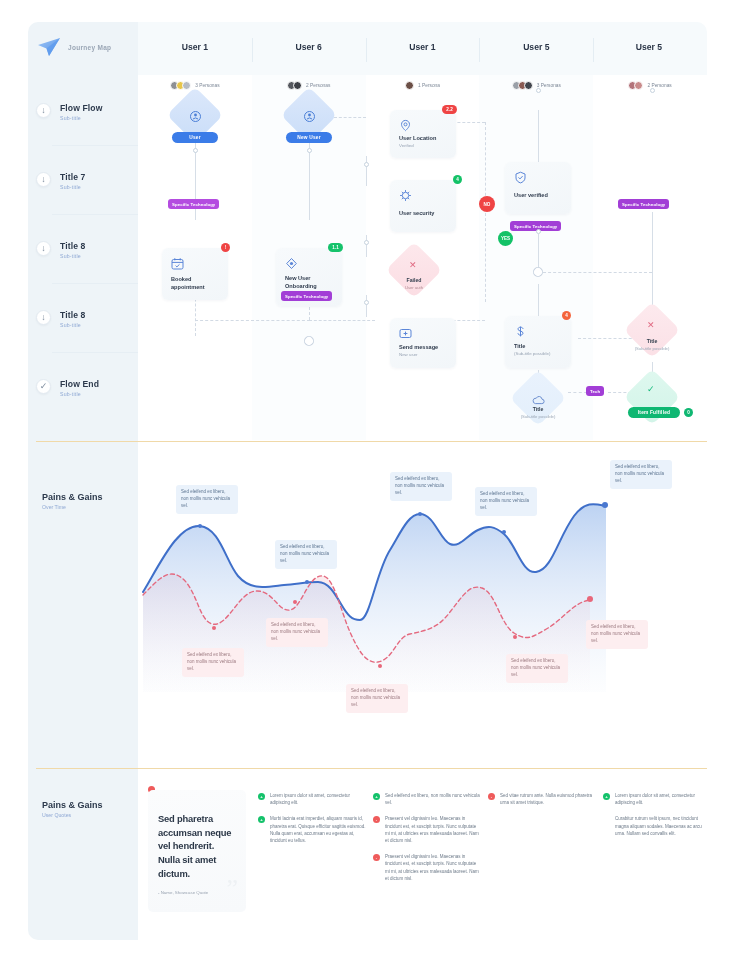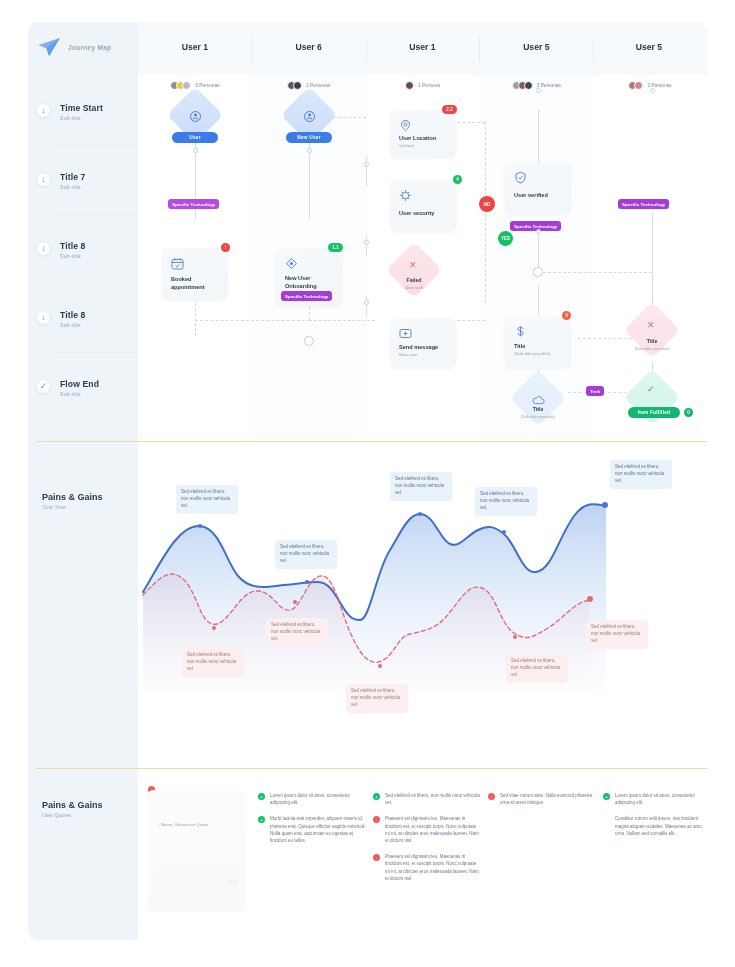--- a/index.html
+++ b/index.html
@@ -150,21 +150,21 @@
         <path d="M2 9 L24 2 L13 20 L10.5 12.5 Z" fill="url(#lg)"></path>
         <path d="M10.5 12.5 L24 2 L13 20 Z" fill="#5e9bed" opacity=".75"></path>
       </svg>
     </span>
     <span class="brand-name">Journey Map</span>
   </div>
 
   <div class="stage" style="top:103px">
     <span class="stage-ico">↓</span>
     <span class="stage-txt">
-      <span class="stage-title" style="display:block">Time Start</span>
+      <span class="stage-title" style="display:block">Flow Flow</span>
       <span class="stage-sub" style="display:block">Sub-title</span>
     </span>
   </div>
   <div class="stage" style="top:172px">
     <span class="stage-ico">↓</span>
     <span class="stage-txt">
       <span class="stage-title" style="display:block">Title 7</span>
       <span class="stage-sub" style="display:block">Sub-title</span>
     </span>
   </div>
@@ -488,20 +488,21 @@
     <div class="ann pain" style="left:44px;top:196px">Sed eleifend ex libero, non mollis nunc vehicula vel.</div>
     <div class="ann pain" style="left:128px;top:166px">Sed eleifend ex libero, non mollis nunc vehicula vel.</div>
     <div class="ann pain" style="left:208px;top:232px">Sed eleifend ex libero, non mollis nunc vehicula vel.</div>
     <div class="ann pain" style="left:368px;top:202px">Sed eleifend ex libero, non mollis nunc vehicula vel.</div>
     <div class="ann pain" style="left:448px;top:168px">Sed eleifend ex libero, non mollis nunc vehicula vel.</div>
   </div>
 
   <div class="quotes">
     <span class="redmark"></span>
     <div class="qfeature">
+      <div class="qtext">Sed pharetra accumsan neque vel hendrerit. Nulla sit amet dictum.</div>
       <div class="qattr">- Name, Showcase Quote</div>
       <span class="qmark">”</span>
     </div>
 
     <div class="qcol" style="left:120px">
       <div class="qitem">
         <span class="qbullet" style="background:#15c26b">+</span>
         <span class="qbody">Lorem ipsum dolor sit amet, consectetur adipiscing elit.</span>
       </div>
       <div class="qitem">

